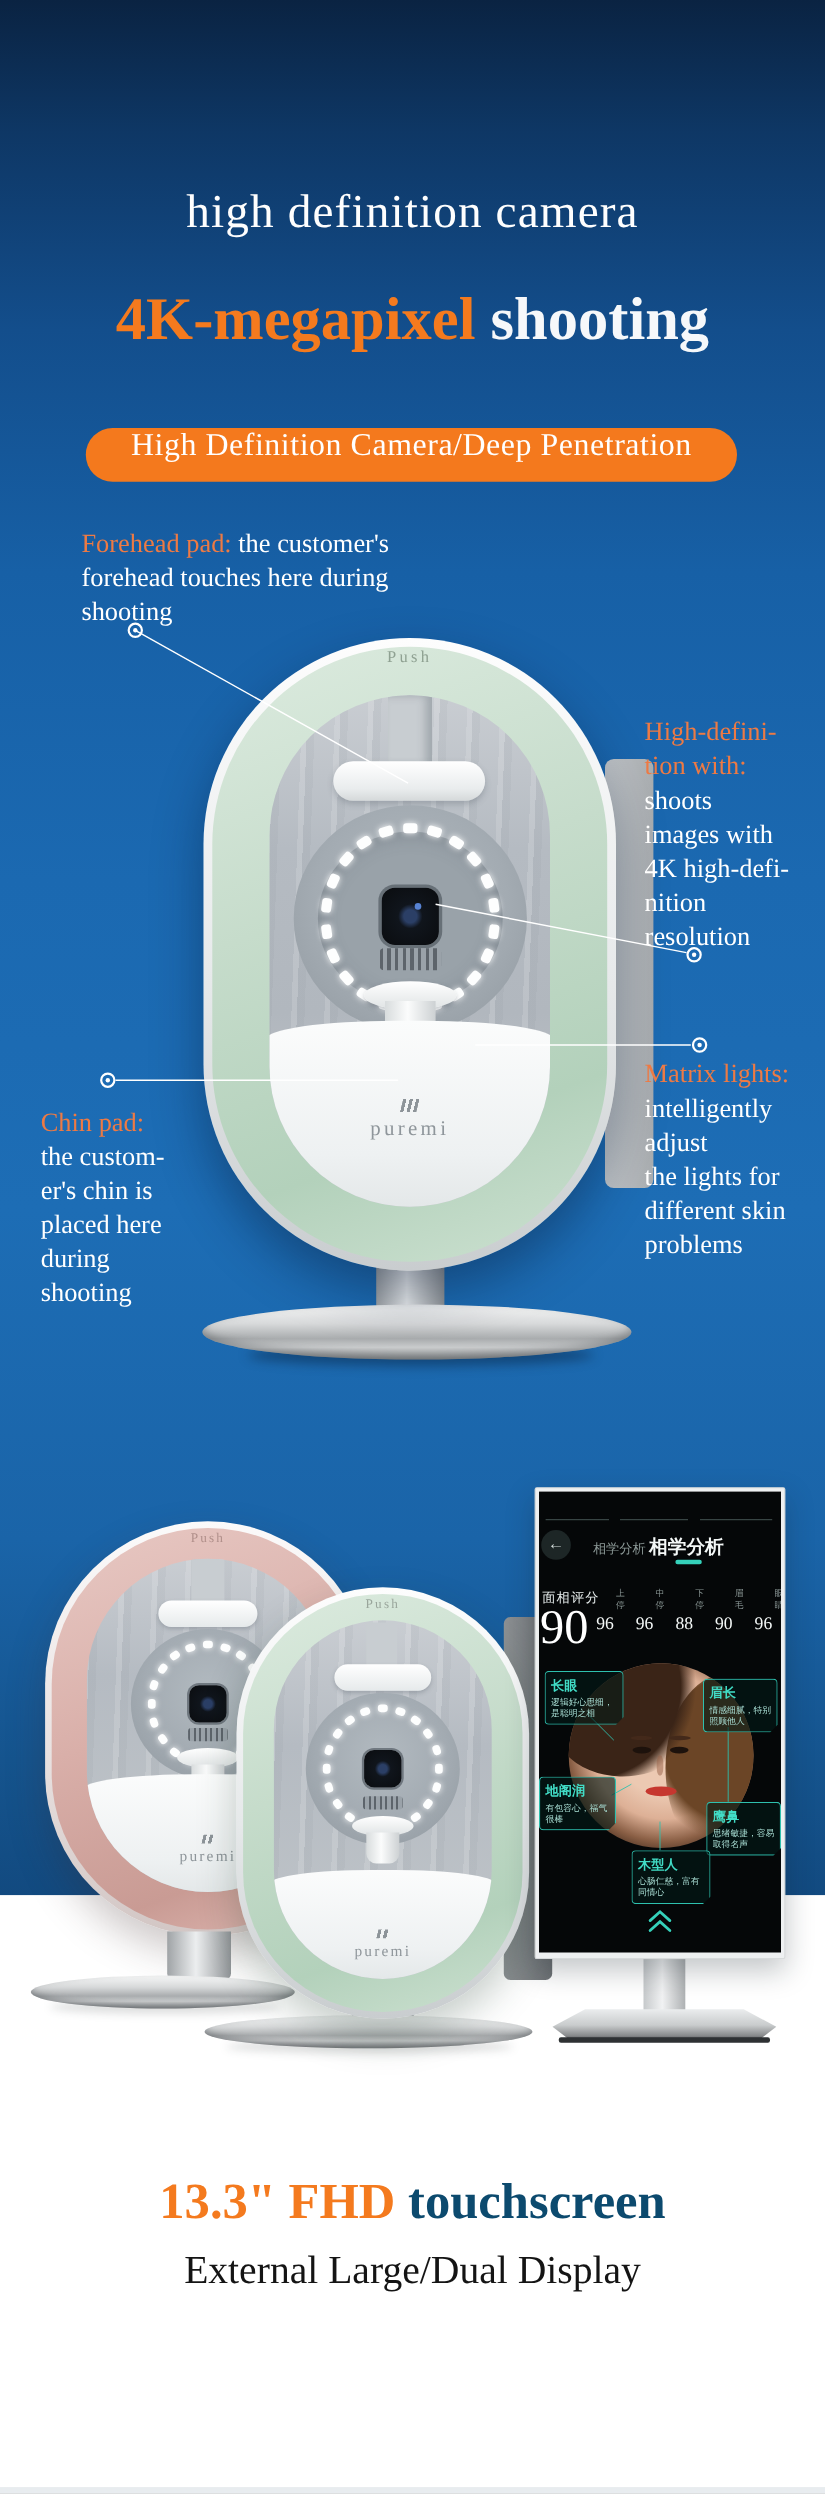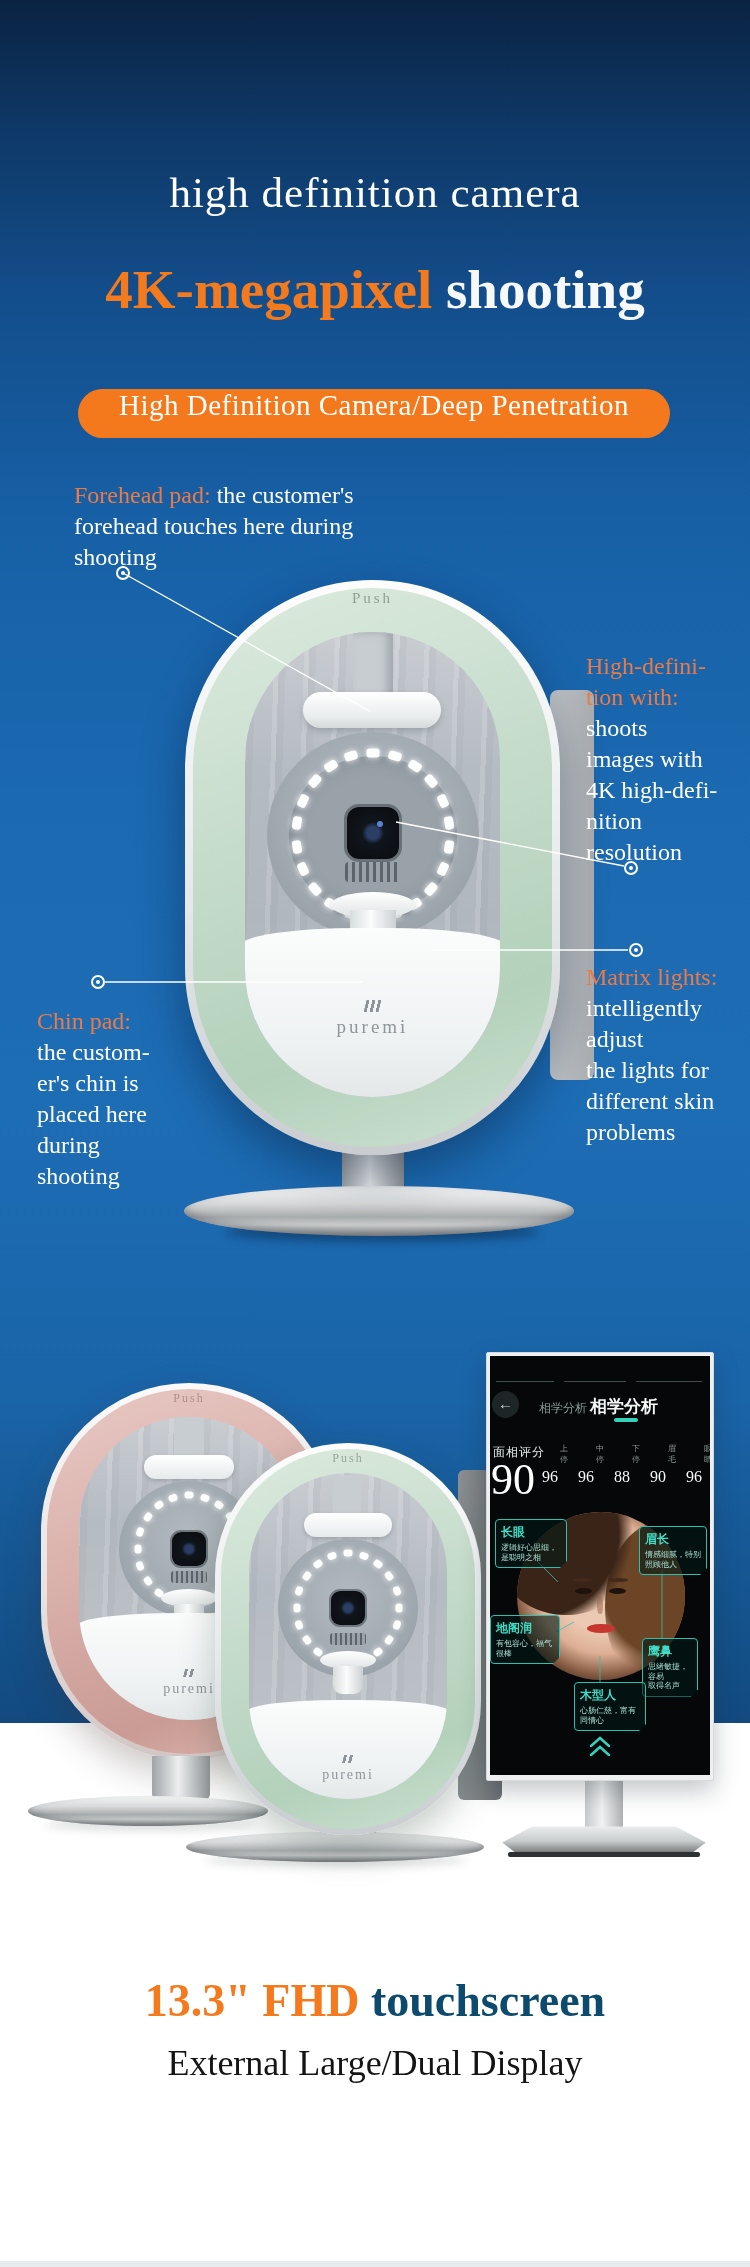--- a/index.html
+++ b/index.html
@@ -186,21 +186,21 @@
   .nose{position:absolute;left:80px;top:84px;width:6px;height:18px;border-radius:40%;background:rgba(150,95,70,.5);}
   .lips{position:absolute;left:70px;top:112px;width:28px;height:9px;border-radius:50%;background:#c6372f;}
   .callout{position:absolute;border:1px solid #2ec0ae;background:rgba(3,26,22,.62);border-radius:4px;
     padding:4px 5px 5px;box-sizing:border-box;z-index:6;
     clip-path:polygon(0 0,100% 0,100% calc(100% - 7px),calc(100% - 7px) 100%,0 100%);}
   .c-title{font-size:12px;font-weight:bold;color:#41dcc6;margin-bottom:2px;}
   .c-desc{font-size:8px;line-height:9.5px;color:#a9ded4;}
   .c0{left:5px;top:163px;width:72px;}
   .c1{left:149px;top:170px;width:68px;}
   .c2{left:0px;top:259px;width:70px;}
-  .c3{left:152px;top:282px;width:56px;}
+  .c3{left:152px;top:282px;width:68px;}
   .c4{left:42px;top:326px;width:72px;margin-left:42px;}
   .scr-svg{position:absolute;left:0;top:0;width:220px;height:419px;z-index:5;}
   
   .mon-pole{position:absolute;left:585px;top:1781px;width:38px;height:48px;z-index:3;
     background:linear-gradient(90deg,#c6c9cb,#f1f2f3 45%,#aeb1b3);}
   .mon-base{position:absolute;left:498px;top:1826px;width:212px;height:30px;z-index:3;
     clip-path:polygon(2% 55%,16% 2%,84% 2%,98% 55%,90% 98%,10% 98%);
     background:linear-gradient(180deg,#eceeef 0,#c9cccd 50%,#87898b 82%,#3c3e40 100%);}
   .mon-base-edge{position:absolute;left:508px;top:1852px;width:192px;height:5px;border-radius:2px;
     background:#2e3133;z-index:3;}

